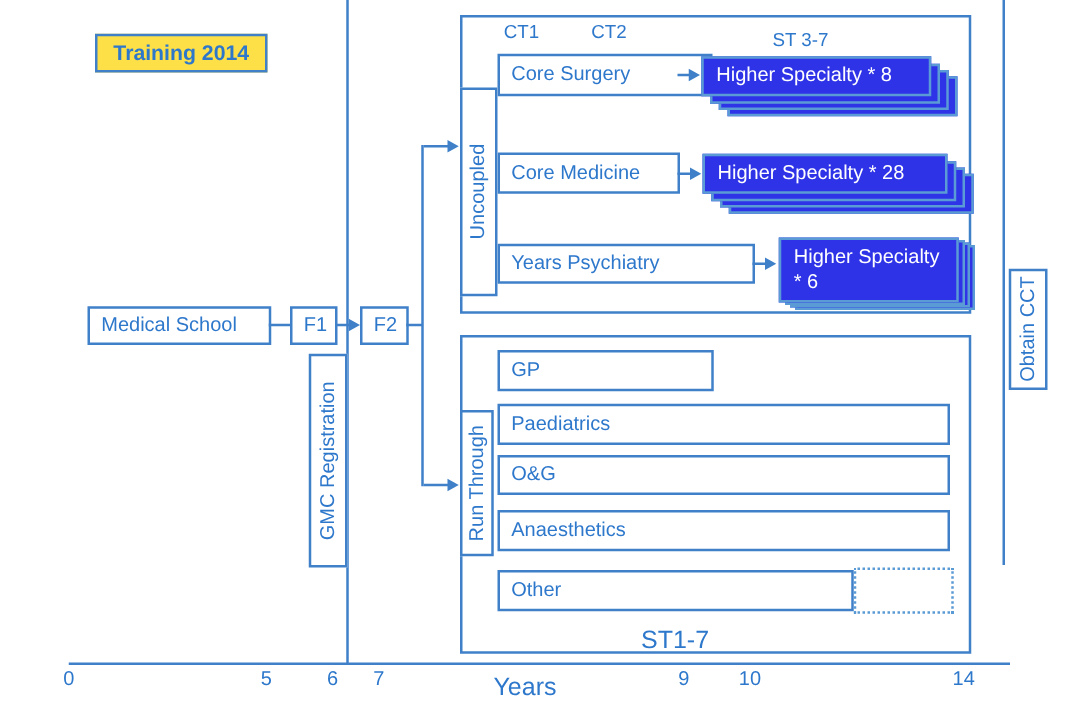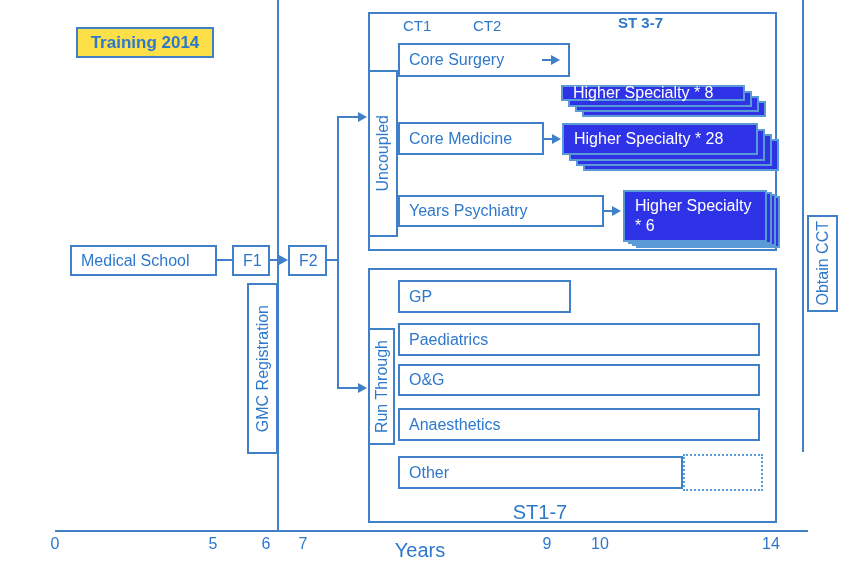--- a/index.html
+++ b/index.html
@@ -67,30 +67,30 @@
   <div class="hline" style="left:325px;top:259px;width:13px;"></div>
   <div class="vline" style="left:337px;top:116px;height:273px;"></div>
   <div class="hline" style="left:339px;top:116px;width:21px;"></div>
   <div class="arr" style="left:358px;top:112px;"></div>
   <div class="hline" style="left:339px;top:387px;width:21px;"></div>
   <div class="arr" style="left:358px;top:383px;"></div>
 
   <div class="frame" style="left:368px;top:12px;width:409px;height:239px;"></div>
   <div class="hdr" style="left:403px;top:17px;">CT1</div>
   <div class="hdr" style="left:473px;top:17px;">CT2</div>
-  <div class="hdr" style="left:618px;top:14px;font-weight:bold;">ST 3-7</div>
+  <div class="hdr" style="left:618px;top:24px;">ST 3-7</div>
 
   <div class="vbox" style="left:368px;top:70px;width:30px;height:167px;">
     <span class="vtext">Uncoupled</span>
   </div>
 
   <div class="obox" style="left:398px;top:43px;width:172px;height:34px;">Core Surgery</div>
   <div class="hline" style="left:542px;top:59px;width:10px;"></div>
   <div class="arr" style="left:551px;top:55px;"></div>
-  <div class="stack std" style="left:561px;top:45px;width:184px;height:16px;margin-top:40px;">
+  <div class="stack std" style="left:561px;top:45px;width:184px;height:32px;">
     <div class="layer l3"></div>
     <div class="layer l2"></div>
     <div class="layer l1"></div>
     <div class="front">Higher Specialty * 8</div>
   </div>
 
   <div class="obox" style="left:398px;top:122px;width:146px;height:33px;">Core Medicine</div>
   <div class="hline" style="left:542px;top:138px;width:11px;"></div>
   <div class="arr" style="left:552px;top:134px;"></div>
   <div class="stack std" style="left:562px;top:123px;width:196px;height:32px;">

